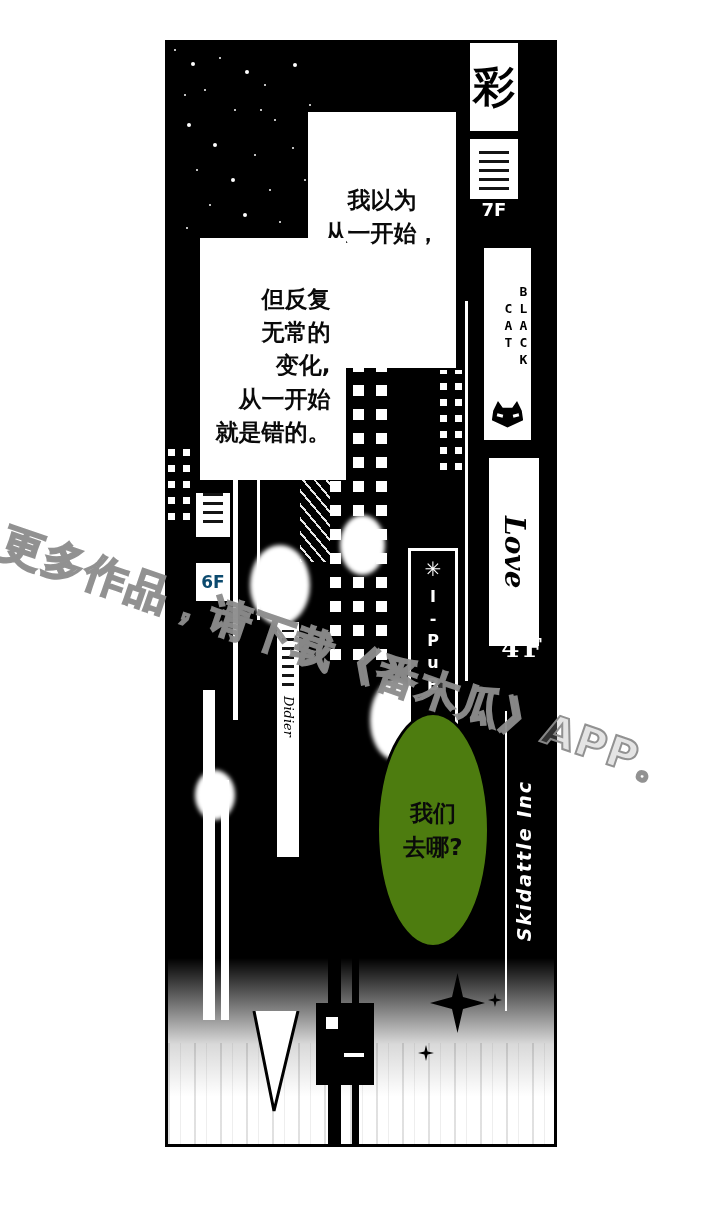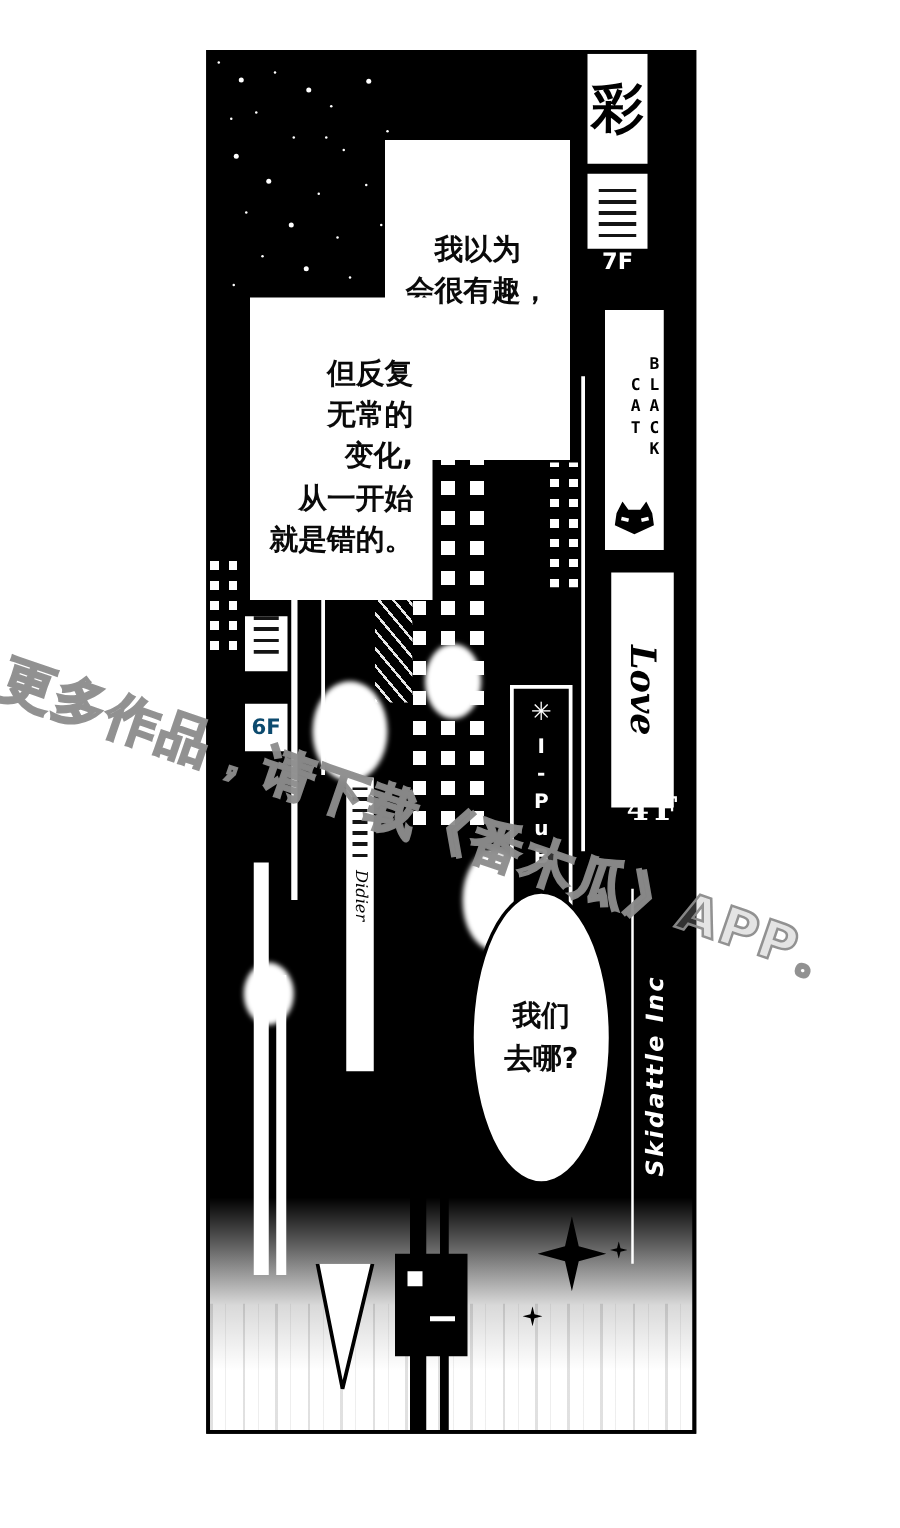--- a/index.html
+++ b/index.html
@@ -42,21 +42,21 @@
   .scribble{
     background-image:repeating-linear-gradient(0deg,#141414 0 3px, transparent 3px 9px);
   }
   
   .caption{
     background:#fff;color:#0a0a0a;display:flex;align-items:center;justify-content:center;
     text-align:center;font-size:23px;line-height:1.45;font-weight:600;white-space:pre-line;
   }
   
   .bubble{
-    background:#ffffff;border:3px solid #000;border-radius:50%;
+    background:#4d7c0f;border:3px solid #000;border-radius:50%;
     display:flex;align-items:center;justify-content:center;text-align:center;
     color:#0a0a0a;font-size:23px;line-height:1.5;font-weight:600;white-space:pre-line;
   }
   
   .vtext-upright{writing-mode:vertical-rl;text-orientation:upright;}
   .vtext{writing-mode:vertical-rl;}
   .vtext-flip{writing-mode:vertical-rl;transform:rotate(180deg);}
   .sign{display:flex;align-items:center;justify-content:center;}
   .star4{background:#000;clip-path:polygon(50% 0%,60% 40%,100% 50%,60% 60%,50% 100%,40% 60%,0% 50%,40% 40%);}
   .fade{
@@ -108,21 +108,21 @@
   <div class="abs blob" style="left:27px;top:727px;width:40px;height:50px;"></div>
 
   <div class="abs" style="left:28px;top:443px;width:34px;height:118px;">
     <div class="white" style="width:34px;height:44px;">
       <div class="scribble" style="width:20px;height:30px;margin:7px auto 0;"></div>
     </div>
     <div class="white sign" style="width:34px;height:38px;margin-top:26px;font-weight:700;font-size:17px;color:#0c4a6e;">6F</div>
   </div>
 
   <div class="abs caption" style="left:140px;top:69px;width:148px;height:256px;padding-bottom:46px;box-sizing:border-box;">我以为
-会很有趣，</div>
+从一开始，</div>
   <div class="abs caption" style="left:32px;top:195px;width:146px;height:242px;padding-top:14px;box-sizing:border-box;text-align:right;">但反复
 无常的
 变化,
 从一开始
 就是错的。</div>
 
   <div class="abs white sign" style="left:302px;top:0px;width:48px;height:88px;font-size:42px;font-weight:700;font-family:'DejaVu Serif',serif;color:#000;transform-origin:center;">彩</div>
   <div class="abs white" style="left:302px;top:96px;width:48px;height:60px;">
     <div class="scribble" style="width:30px;height:42px;margin:9px auto 0;"></div>
   </div>

